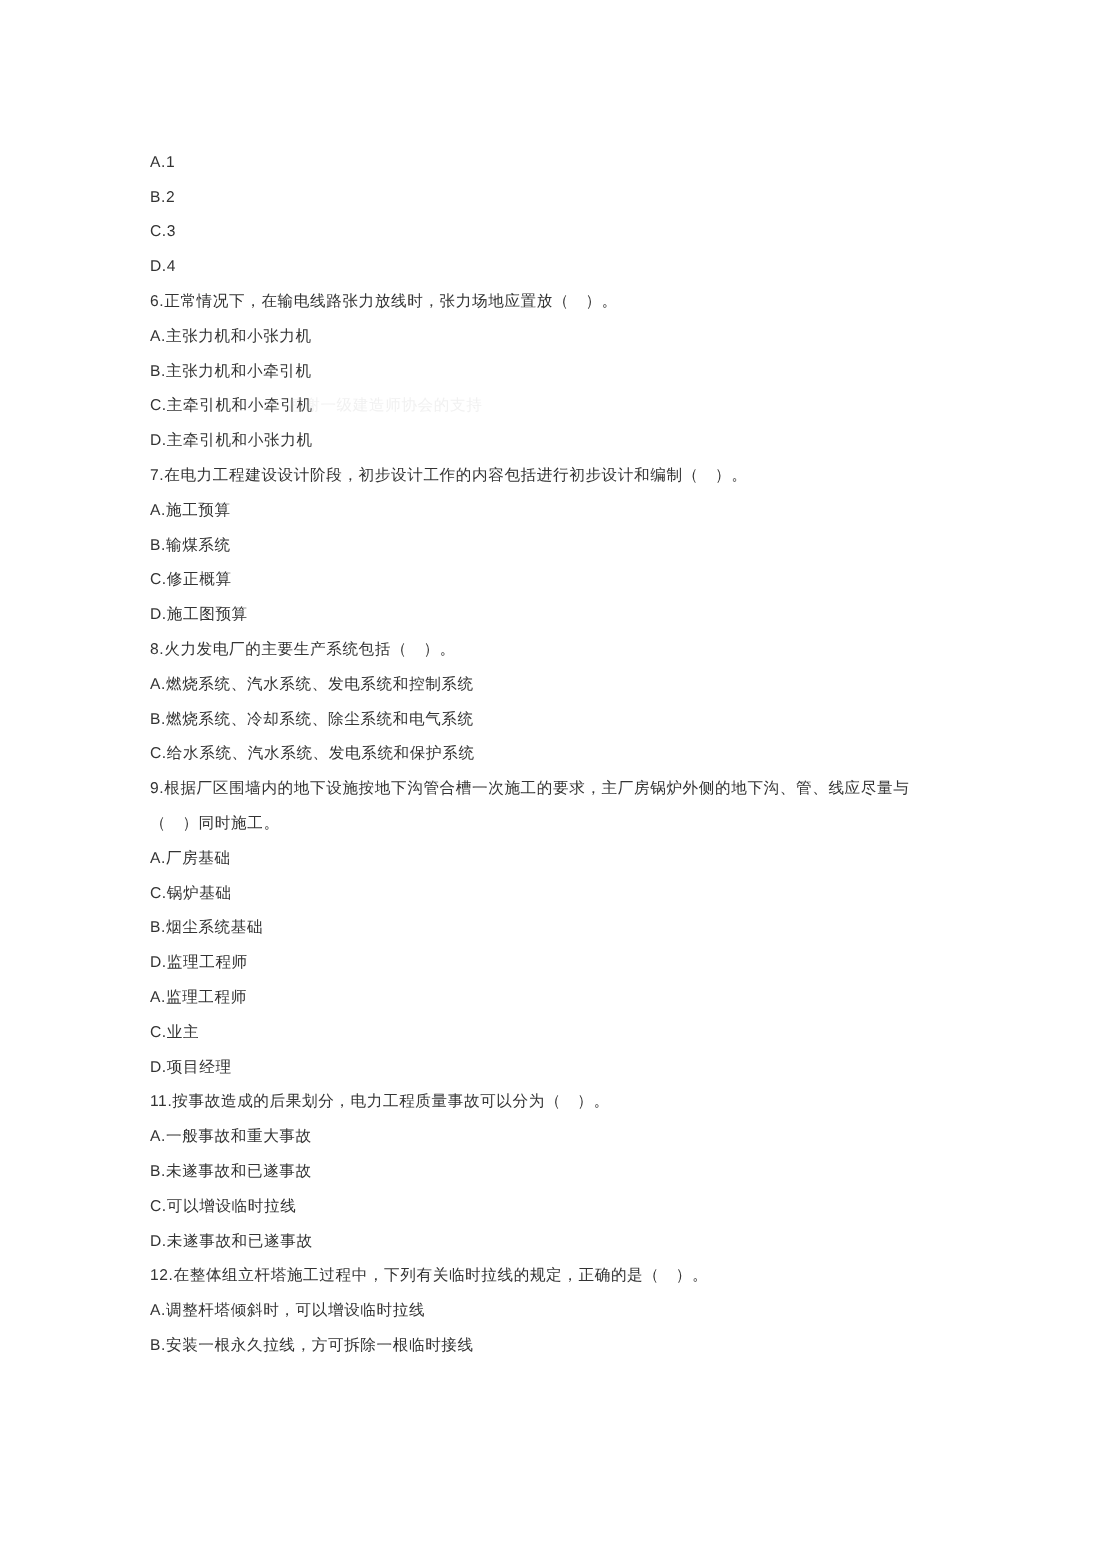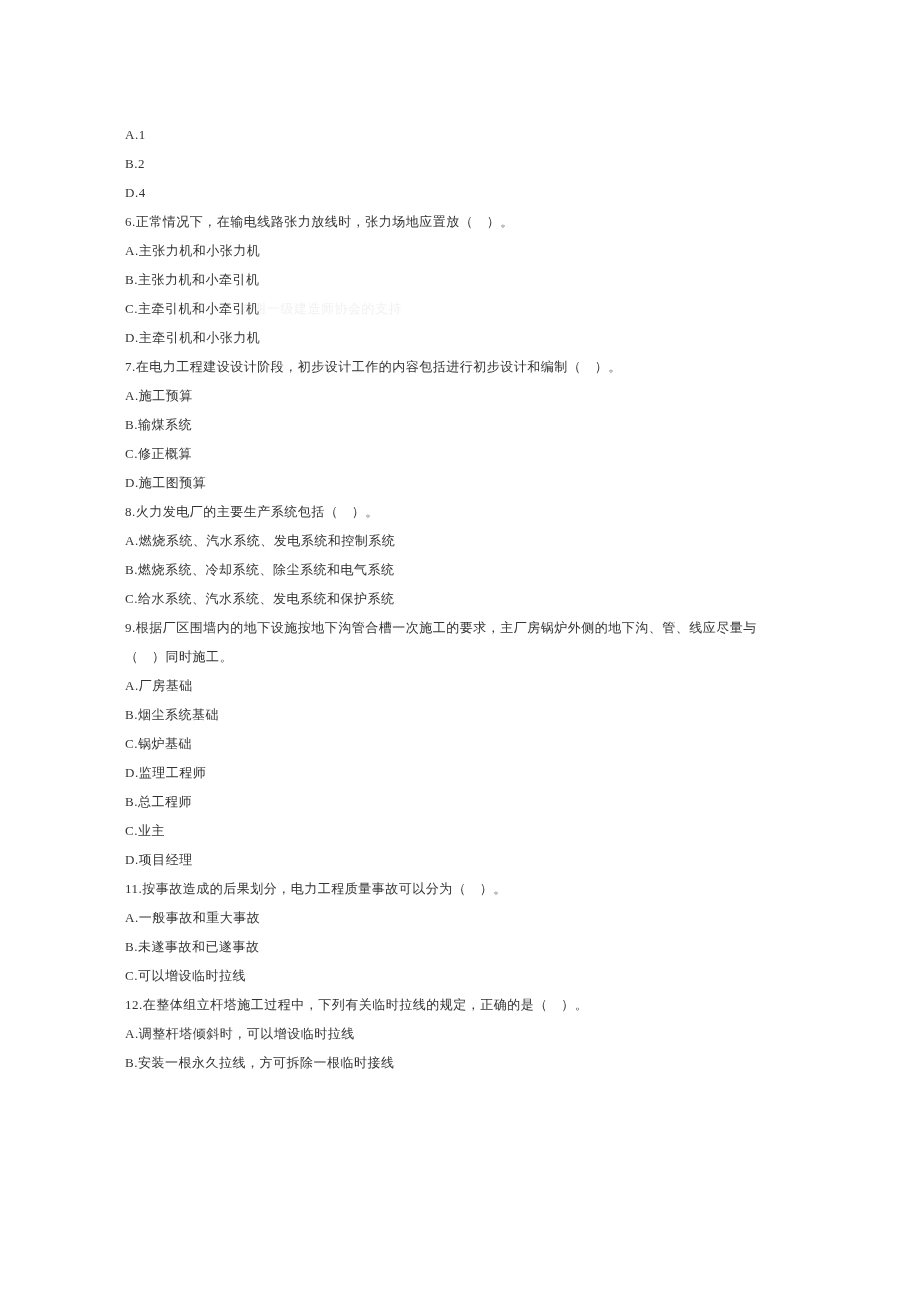--- a/index.html
+++ b/index.html
@@ -1,19 +1,18 @@
 <!DOCTYPE html>
 <html><head>
   <meta charset="utf-8">
   <style>
     * {
       margin: 0;
       padding: 0;
       box-sizing: border-box;
-      font-family: Liberation Serif, serif;
     }
     body {
       font-family: "Microsoft YaHei", "SimSun", Arial, sans-serif;
       background: #ffffff;
       width: 920px;
       padding: 120px 125px 60px 125px;
       color: #333333;
     }
     .line {
       font-size: 13px;
@@ -33,43 +32,45 @@
       font-size: 13px;
       pointer-events: none;
     }
   </style>
 </head>
 <body>
 
 <div id="content">
     <div class="line">A.1</div>
     <div class="line">B.2</div>
+    <div class="line">C.3</div>
     <div class="line">D.4</div>
     <div class="line">6.正常情况下，在输电线路张力放线时，张力场地应置放（　）。</div>
     <div class="line">A.主张力机和小张力机</div>
     <div class="line">B.主张力机和小牵引机</div>
     <div class="line watermark">C.主牵引机和小牵引机</div>
     <div class="line">D.主牵引机和小张力机</div>
     <div class="line">7.在电力工程建设设计阶段，初步设计工作的内容包括进行初步设计和编制（　）。</div>
     <div class="line">A.施工预算</div>
     <div class="line">B.输煤系统</div>
     <div class="line">C.修正概算</div>
     <div class="line">D.施工图预算</div>
     <div class="line">8.火力发电厂的主要生产系统包括（　）。</div>
     <div class="line">A.燃烧系统、汽水系统、发电系统和控制系统</div>
     <div class="line">B.燃烧系统、冷却系统、除尘系统和电气系统</div>
     <div class="line">C.给水系统、汽水系统、发电系统和保护系统</div>
     <div class="line">9.根据厂区围墙内的地下设施按地下沟管合槽一次施工的要求，主厂房锅炉外侧的地下沟、管、线应尽量与（　）同时施工。</div>
     <div class="line">A.厂房基础</div>
+    <div class="line">C.锅炉基础</div>
     <div class="line">B.烟尘系统基础</div>
-    <div class="line">C.锅炉基础</div>
     <div class="line">D.监理工程师</div>
-    <div class="line">B.总工程师</div>
+    <div class="line">A.监理工程师</div>
     <div class="line">C.业主</div>
     <div class="line">D.项目经理</div>
     <div class="line">11.按事故造成的后果划分，电力工程质量事故可以分为（　）。</div>
     <div class="line">A.一般事故和重大事故</div>
     <div class="line">B.未遂事故和已遂事故</div>
     <div class="line">C.可以增设临时拉线</div>
+    <div class="line">D.未遂事故和已遂事故</div>
     <div class="line">12.在整体组立杆塔施工过程中，下列有关临时拉线的规定，正确的是（　）。</div>
     <div class="line">A.调整杆塔倾斜时，可以增设临时拉线</div>
     <div class="line">B.安装一根永久拉线，方可拆除一根临时接线</div>
   </div>
 
 </body></html>

